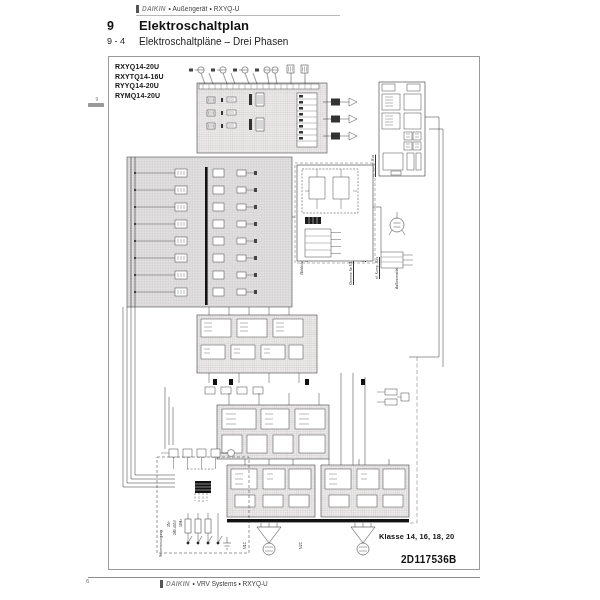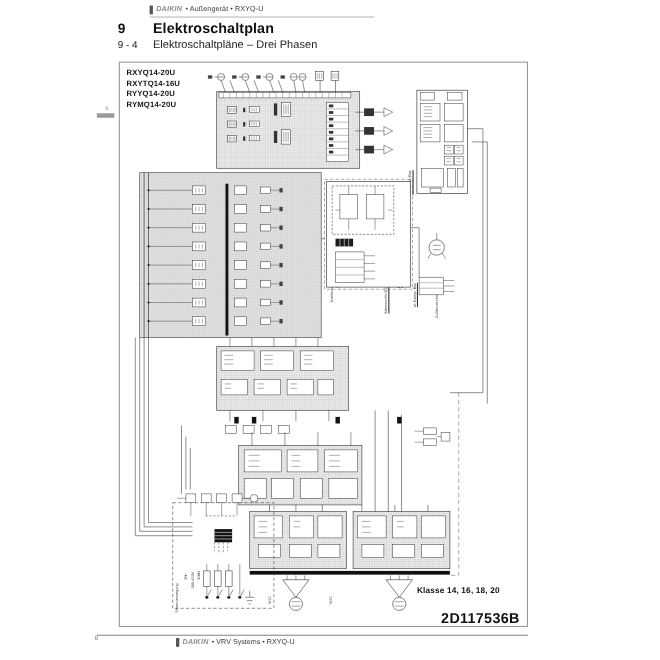--- a/index.html
+++ b/index.html
@@ -82,21 +82,21 @@
     font-size:3.4px;color:#333;white-space:nowrap;letter-spacing:.05px;
   }
   .rot.u{text-decoration:underline;}
 
   .klasse{
     position:absolute;left:270px;top:475px;
     font-size:7.5px;font-weight:bold;color:#111;letter-spacing:.15px;
   }
   .drawno{
     position:absolute;left:292px;top:497px;
-    font-size:13px;font-weight:bold;color:#111;letter-spacing:.3px;
+    font-size:10px;font-weight:bold;color:#111;letter-spacing:.3px;
   }
 
   
   .sch{position:absolute;left:0;top:0;width:370px;height:512px;}
 
   
   .foot-rule{
     position:absolute;left:88px;top:577px;width:392px;height:1px;background:#8d8d8d;
   }
   .pageno{

